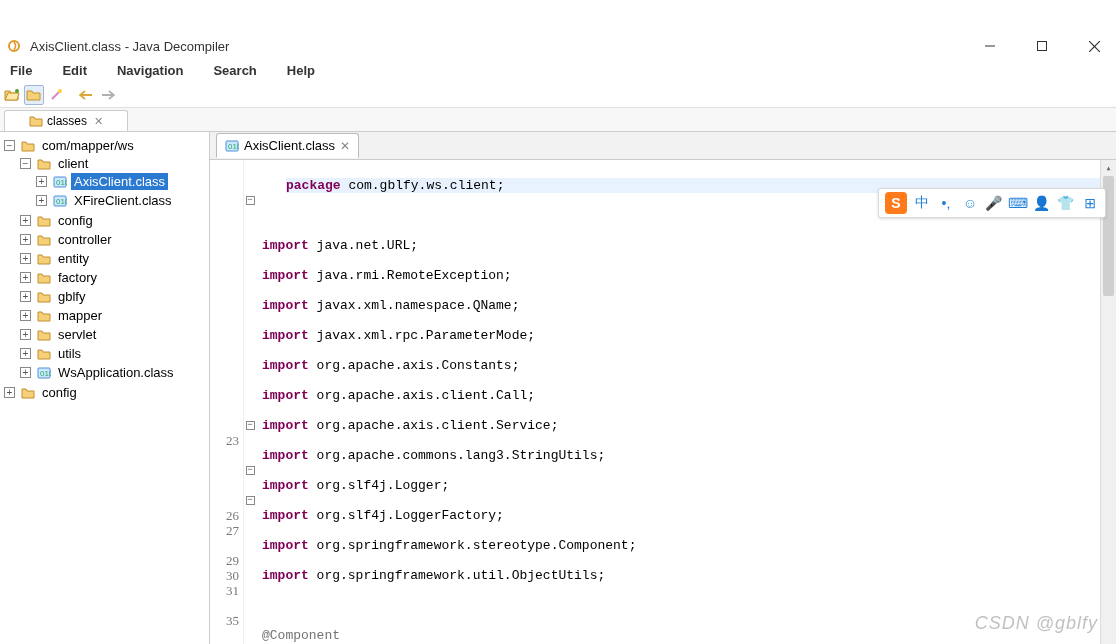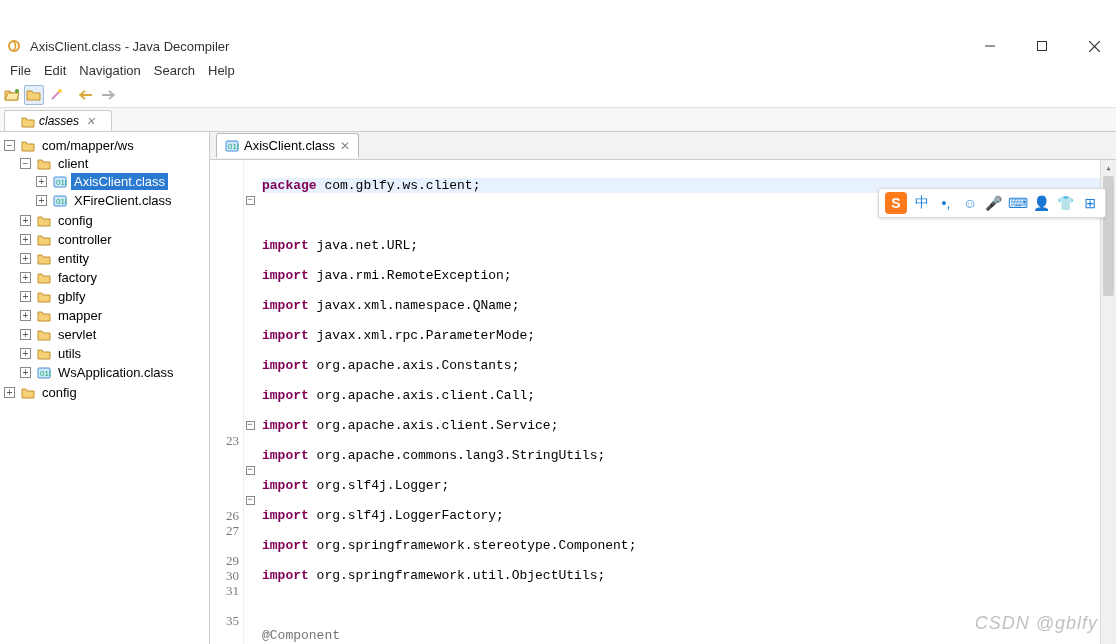--- a/index.html
+++ b/index.html
@@ -2,27 +2,27 @@
 <html><head>
 <meta charset="utf-8">
 <style>
 * { margin: 0; padding: 0; box-sizing: border-box; }
 body { font-family: "Microsoft YaHei", Tahoma, Arial, sans-serif; font-size: 12px; background: #fff; width: 1116px; height: 644px; overflow: hidden; position: relative; }
 .titlebar { height: 28px; display: flex; align-items: center; padding: 0 8px; background: #fff; margin-top: 32px; }
 .titlebar .icon { margin-right: 6px; }
 .titlebar .title { flex: 1; font-size: 13px; color: #333; }
 .winbtns { display: flex; gap: 24px; }
 .winbtn { width: 28px; height: 20px; display: flex; align-items: center; justify-content: center; color: #333; }
-.menubar { height: 22px; display: flex; align-items: center; padding: 0 4px; gap: 1px; border-bottom: 1px solid transparent; }
+.menubar { height: 22px; display: flex; align-items: center; padding: 0 4px; gap: 18px; border-bottom: 1px solid transparent; font-weight: bold; }
 .menuitem { padding: 2px 6px; color: #333; font-size: 13px; }
 .toolbar { height: 26px; display: flex; align-items: center; padding: 0 2px; gap: 2px; border-bottom: 1px solid #e0e0e0; }
 .tbtn { width: 20px; height: 20px; display: flex; align-items: center; justify-content: center; border: 1px solid transparent; border-radius: 2px; }
 .tbtn.sel { border: 1px solid #a0b8d8; background: #e4eef8; }
 .tabbar { height: 24px; display: flex; align-items: flex-end; padding: 0 4px; border-bottom: 1px solid #ccc; background: #f7f7f7; }
-.tab { display: flex; align-items: flex-end; gap: 4px; padding: 3px 16px; background: #fff; border: 1px solid #ccc; border-bottom: none; border-radius: 3px 3px 0 0; font-size: 12px; font-style: italic; }
+.tab { display: flex; align-items: center; gap: 4px; padding: 3px 24px; background: #fff; border: 1px solid #ccc; border-bottom: none; border-radius: 3px 3px 0 0; font-size: 12px; }
 .tab .close { color: #888; font-size: 11px; margin-left: 3px; }
 .main { display: flex; height: calc(644px - 28px - 22px - 26px - 24px); }
 .sidebar { width: 210px; border-right: 1px solid #ccc; padding: 4px 2px; overflow: auto; font-size: 13px; }
 .tree ul { list-style: none; padding-left: 16px; }
 .tree > ul { padding-left: 2px; }
 .tree li { white-space: nowrap; padding: 1px 0; }
 .treerow { display: inline-flex; align-items: center; gap: 3px; }
 .exp { display: inline-block; width: 11px; height: 11px; border: 1px solid #888; text-align: center; line-height: 9px; font-size: 10px; color: #555; background: #fff; margin-right: 2px; }
 .noexp { display: inline-block; width: 13px; }
 .ficon { display: inline-flex; width: 16px; height: 14px; align-items: center; justify-content: center; }
@@ -33,21 +33,21 @@
 .edtab { display: flex; align-items: center; gap: 5px; padding: 4px 8px; background: #fff; border: 1px solid #bbb; border-bottom: 1px solid #fff; border-radius: 3px 3px 0 0; font-size: 13px; }
 .edtab .close { color: #888; font-size: 12px; }
 .code-wrap { flex: 1; display: flex; overflow: hidden; font-family: Consolas, "Courier New", monospace; font-size: 13px; background: #fff; }
 .gutter { width: 34px; text-align: right; padding: 3px 4px 3px 0; color: #787878; background: #fff; border-right: 1px solid #eee; line-height: 15px; }
 .gutter div { height: 15px; font-family: Liberation Serif, serif; }
 .fold-col { width: 12px; padding-top: 3px; }
 .fold-col div { height: 15px; display: flex; align-items: center; justify-content: center; }
 .fold { width: 9px; height: 9px; border: 1px solid #888; font-size: 9px; line-height: 7px; text-align: center; color: #555; background: #fff; }
 .code { flex: 1; padding: 3px 0 3px 6px; line-height: 15px; white-space: pre; overflow: auto; }
 .code .line { height: 15px; }
-.code .line.hl { background: #e8f2fe; }
+.code .line.hl { background: #e8f2fe; margin-left: 24px; }
 .kw { color: #7f0055; font-weight: bold; }
 .ann { color: #737373; }
 .pkg { color: #000; }
 .vscroll { width: 16px; background: #f0f0f0; border-left: 1px solid #ddd; position: relative; }
 .vscroll .arrow { height: 16px; display: flex; align-items: center; justify-content: center; color: #666; font-size: 10px; }
 .vscroll .thumb { position: absolute; left: 2px; right: 2px; top: 16px; height: 120px; background: #cfcfcf; border-radius: 2px; }
 .ime-bar { position: absolute; top: 188px; right: 10px; display: flex; align-items: center; gap: 6px; background: #fff; border: 1px solid #d9d9d9; border-radius: 3px; padding: 3px 6px; box-shadow: 0 1px 3px rgba(0,0,0,0.15); }
 .ime-logo { width: 22px; height: 22px; background: #ff7a1a; border-radius: 4px; color: #fff; display: flex; align-items: center; justify-content: center; font-weight: bold; font-size: 14px; }
 .ime-item { width: 18px; height: 18px; display: flex; align-items: center; justify-content: center; color: #1e7fd6; font-size: 14px; }
 .ime-item.gray { color: #aaa; }

